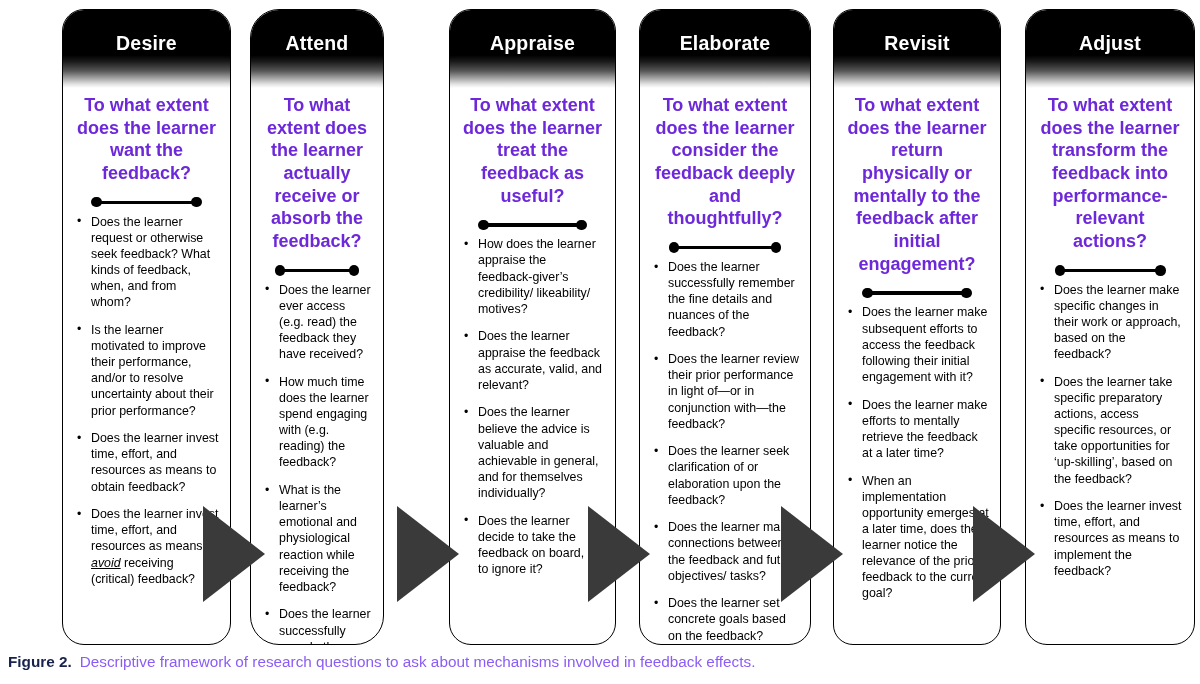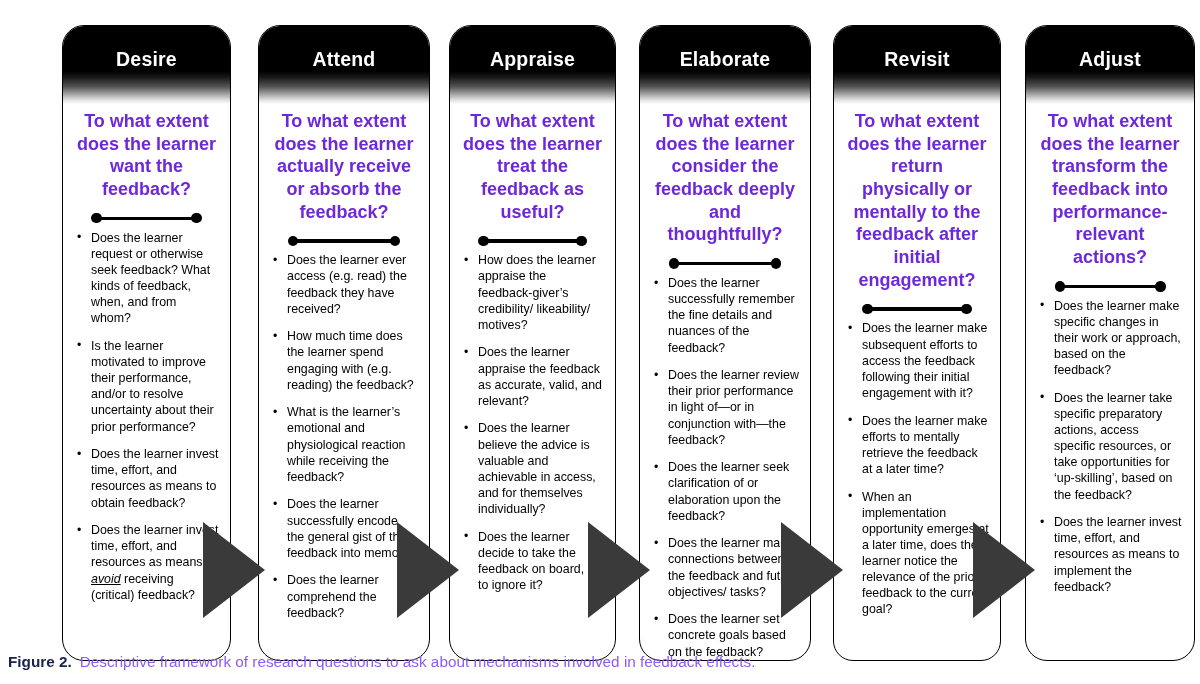--- a/index.html
+++ b/index.html
@@ -22,37 +22,36 @@
     width: 1200px;
     height: 684px;
   }
 
   .cards-area {
     position: absolute;
     left: 0;
     top: 0;
     width: 1200px;
     height: 650px;
-    margin-top: 16px;
   }
 
   .stage-card {
     position: absolute;
     top: 9px;
     height: 636px;
     background: #ffffff;
     border: 1.6px solid #000000;
     border-radius: 22px;
     box-sizing: border-box;
     overflow: hidden;
   }
 
   
   .stage-card.col-0 { left: 62px;   width: 169px; }
-  .stage-card.col-1 { left: 258px;  width: 172px; }
+  .stage-card.col-1 { left: 250px;  width: 134px; border-radius: 29px; }
   .stage-card.col-2 { left: 449px;  width: 167px; }
   .stage-card.col-3 { left: 639px;  width: 172px; }
   .stage-card.col-4 { left: 833px;  width: 168px; border-radius: 20px; }
   .stage-card.col-5 { left: 1025px; width: 170px; }
 
   .card-header {
     position: relative;
     height: 78px;
     background: linear-gradient(to bottom,
         #000000 0%,
@@ -232,21 +231,21 @@
       <div class="card-body">
         <div class="stage-question">To what extent does the learner treat the feedback as useful?</div>
         <div class="divider">
           <span class="dot left"></span>
           <span class="bar"></span>
           <span class="dot right"></span>
         </div>
         <ul class="question-list">
             <li>How does the learner appraise the feedback-giver’s credibility/ likeability/ motives?</li>
             <li>Does the learner appraise the feedback as accurate, valid, and relevant?</li>
-            <li>Does the learner believe the advice is valuable and achievable in access, and for themselves individually?</li>
+            <li>Does the learner believe the advice is valuable and achievable in general, and for themselves individually?</li>
             <li>Does the learner decide to take the feedback on board, or to ignore it?</li>
           </ul>
       </div>
     </div>
 
     <div class="stage-card col-3">
       <div class="card-header">
         <span class="stage-title">Elaborate</span>
       </div>
       <div class="card-body">

